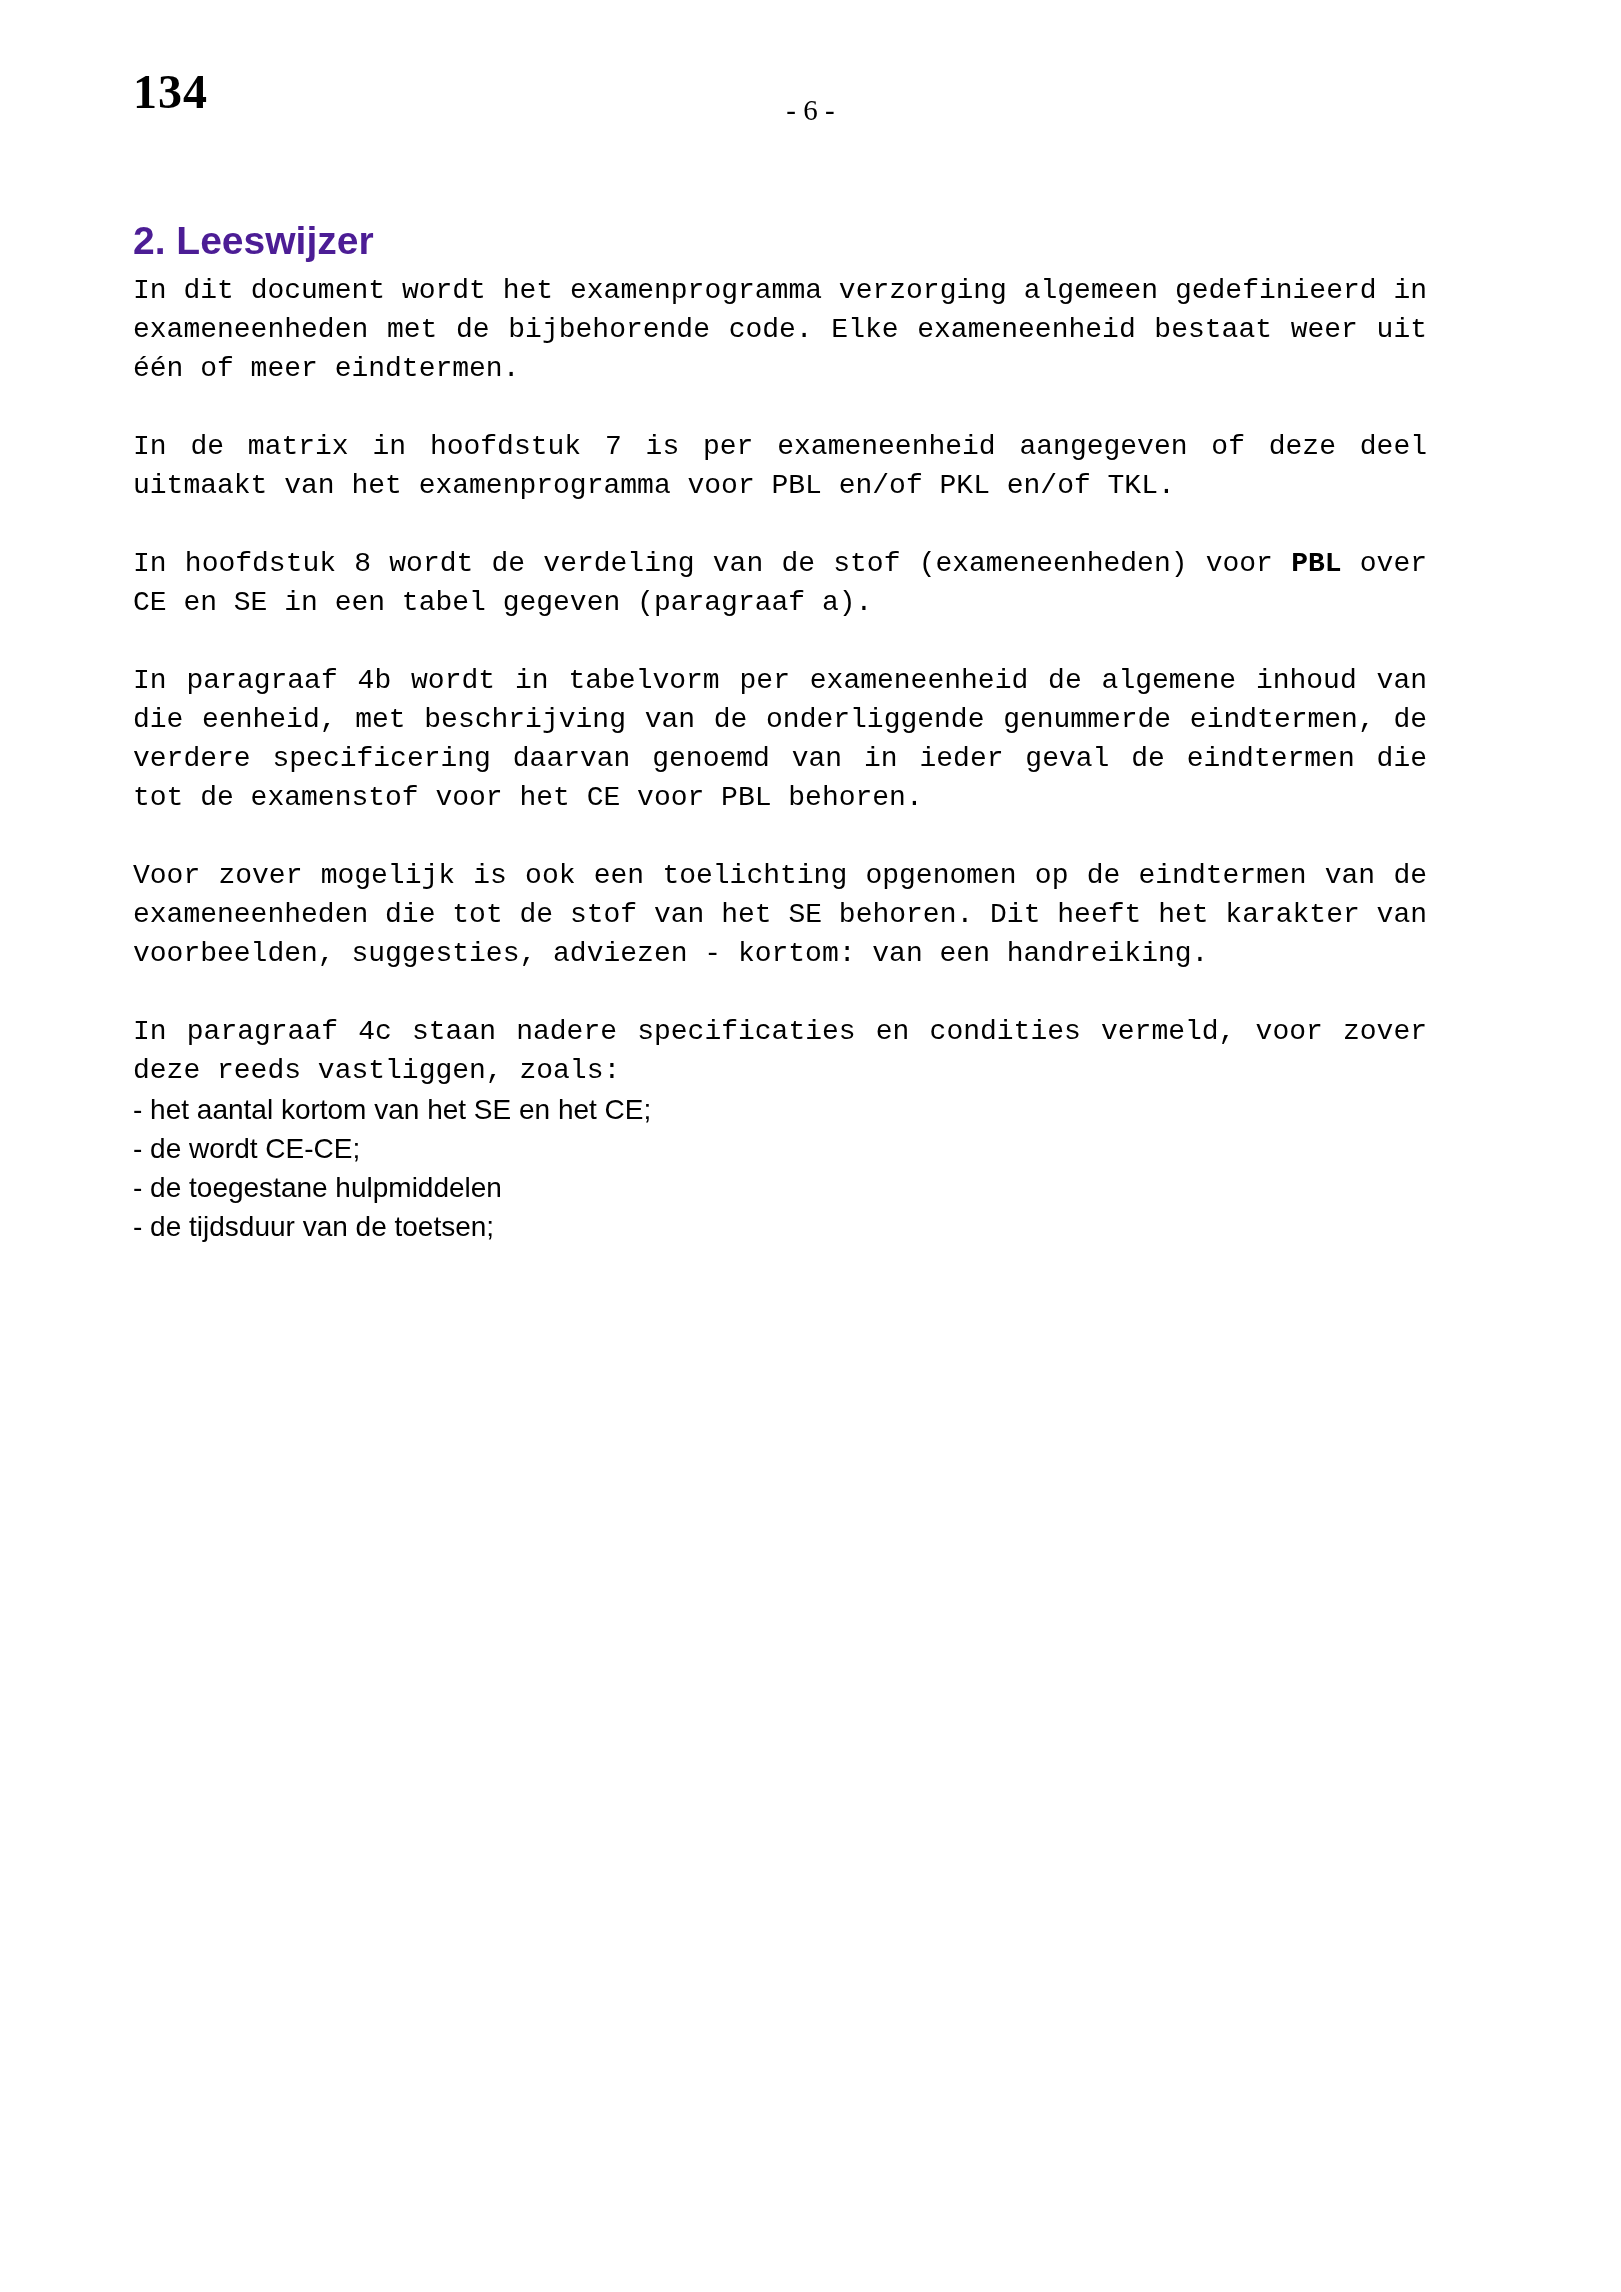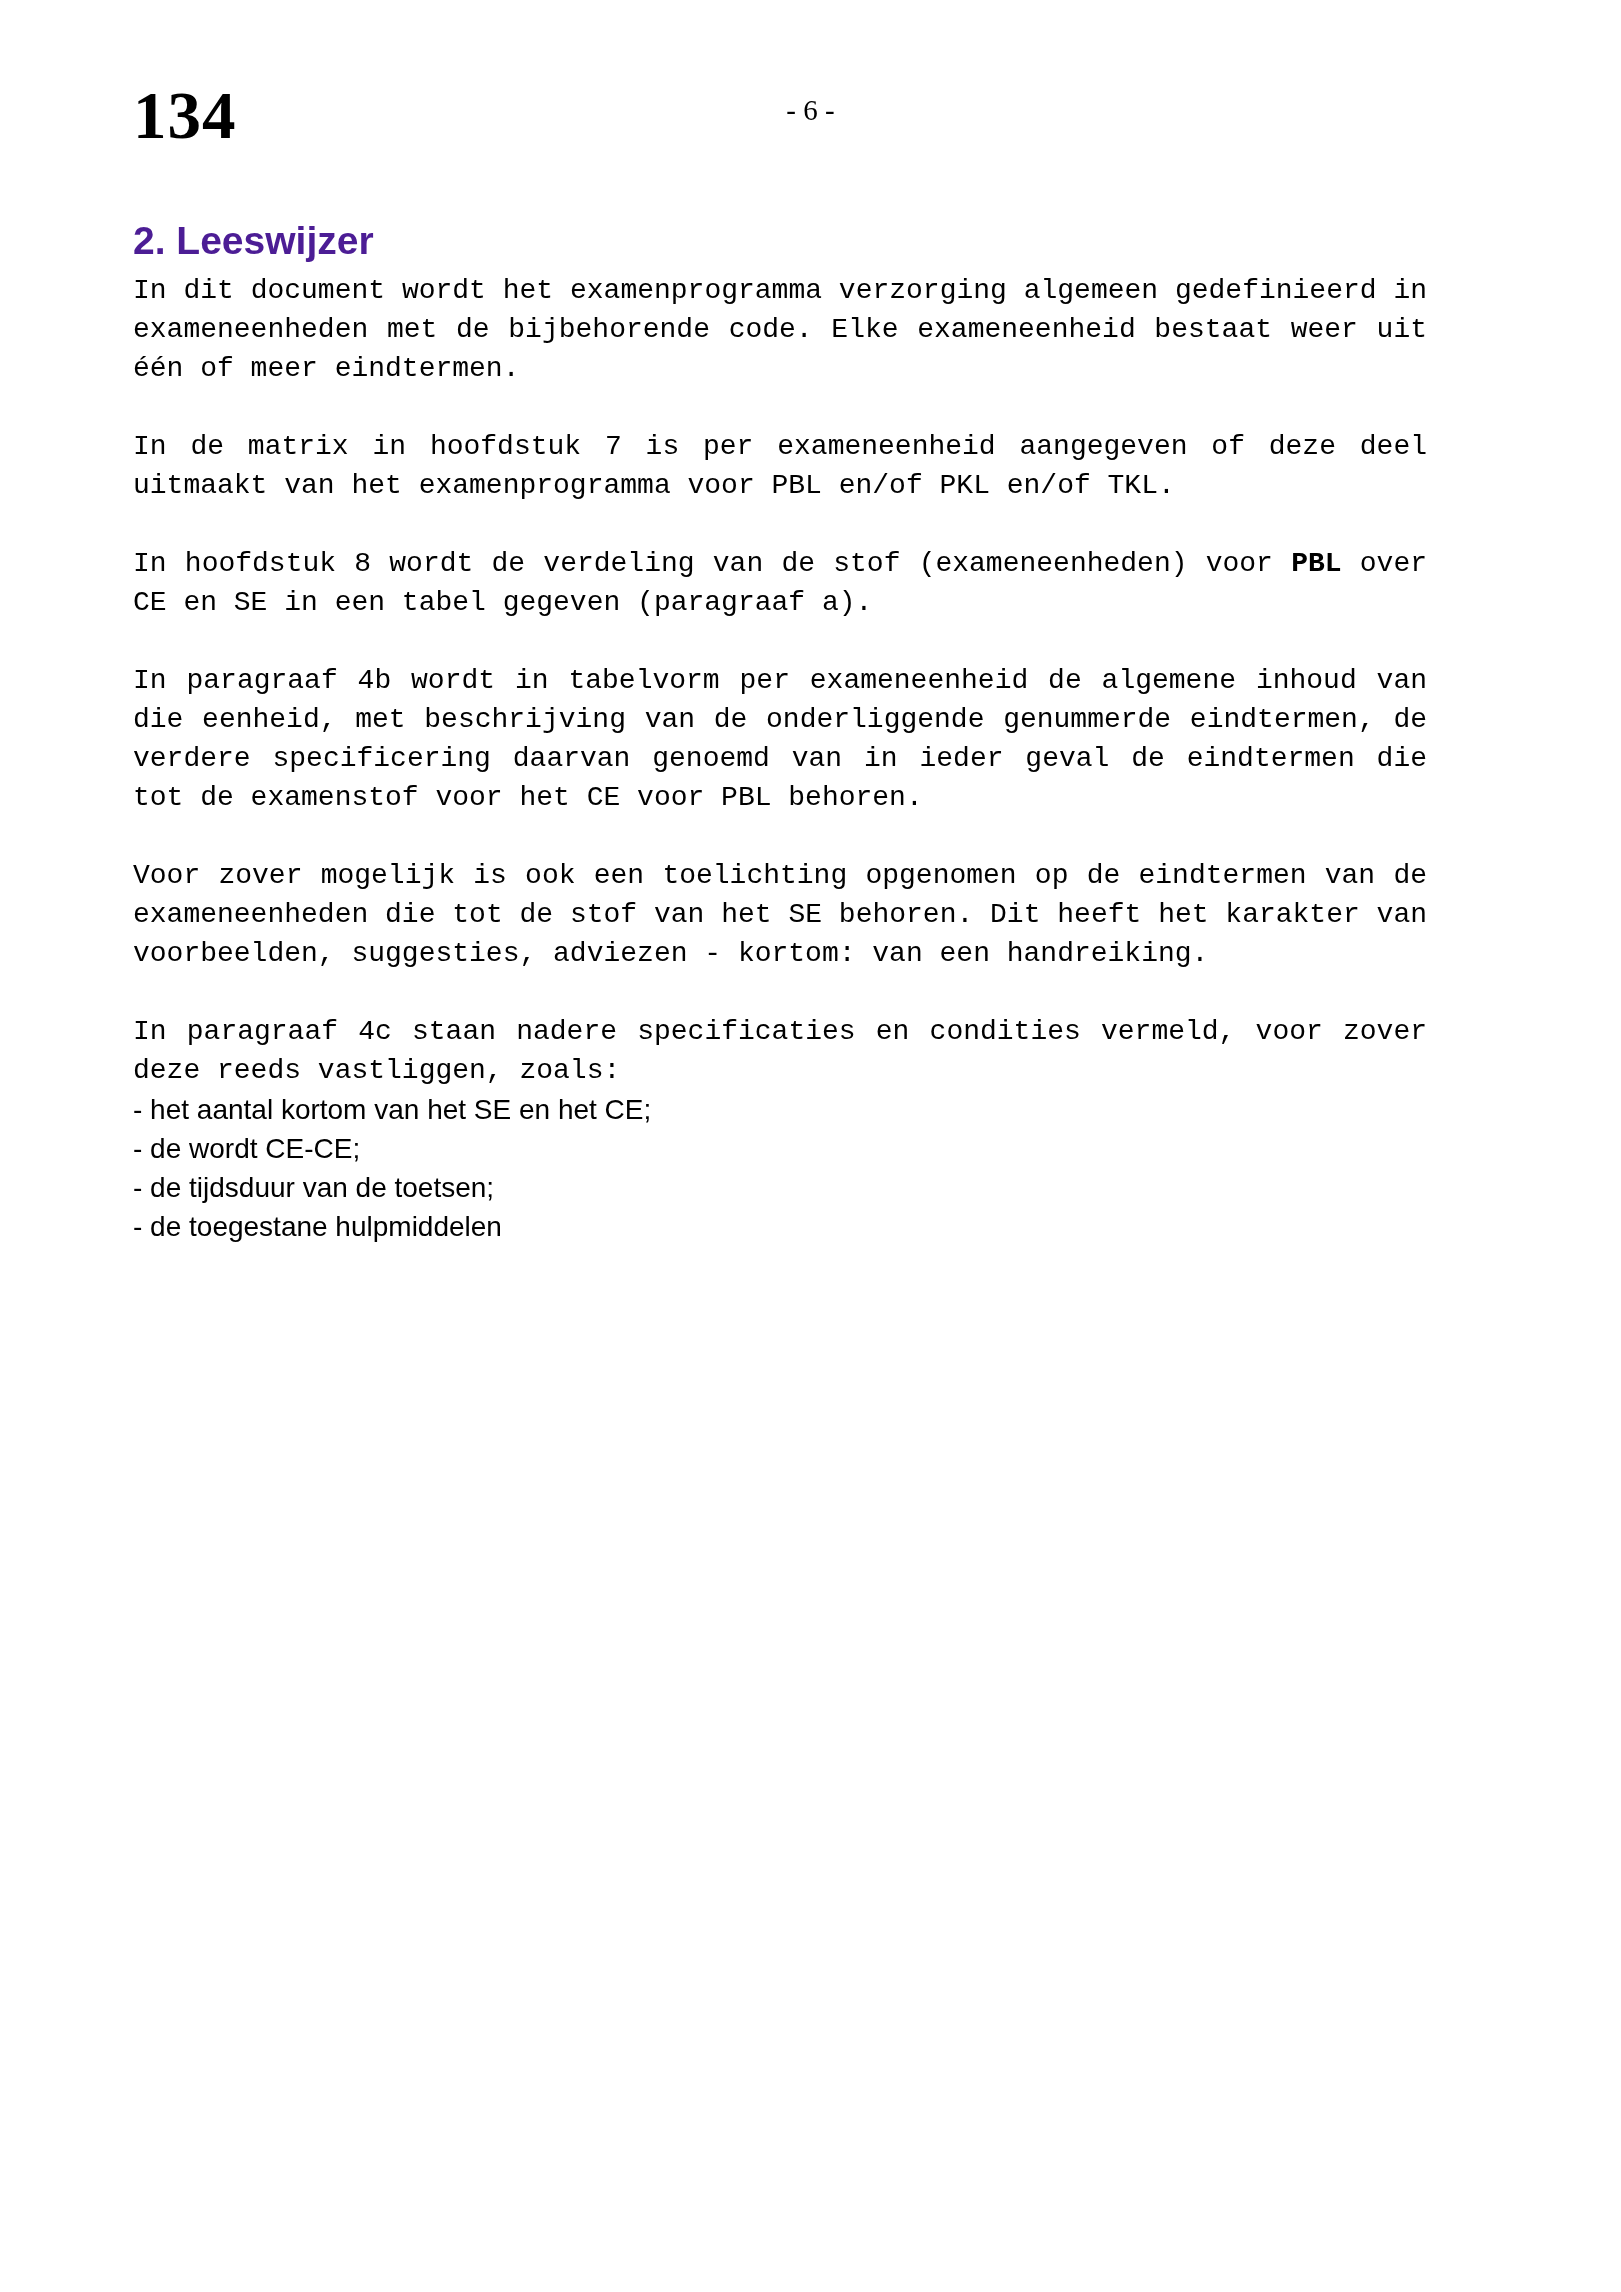--- a/index.html
+++ b/index.html
@@ -8,24 +8,24 @@
     width: 1621px;
     height: 2293px;
     background: #ffffff;
     font-family: "Liberation Sans", sans-serif;
     color: #000000;
     overflow: hidden;
   }
   .corner-number {
     position: absolute;
     left: 133px;
-    top: 82px;
+    top: 68px;
     font-family: "Liberation Serif", serif;
     font-weight: bold;
-    font-size: 67px;
+    font-size: 48px;
     line-height: 1;
     letter-spacing: 1px;
   }
   .page-number {
     position: absolute;
     left: 0;
     top: 96px;
     width: 100%;
     text-align: center;
     font-family: "Liberation Serif", serif;
@@ -69,18 +69,18 @@
   <div class="doc-body">
       <p class="para"><span>In dit document wordt het examenprogramma verzorging algemeen gedefinieerd in exameneenheden met de bijbehorende code. Elke exameneenheid bestaat weer uit één of meer eindtermen.</span></p>
       <p class="para"><span>In de matrix in hoofdstuk 7 is per exameneenheid aangegeven of deze deel uitmaakt van het examenprogramma voor PBL en/of PKL en/of TKL.</span></p>
       <p class="para"><span>In hoofdstuk 8 wordt de verdeling van de stof (exameneenheden) voor </span><span class="bold-run">PBL</span><span> over CE en SE in een tabel gegeven (paragraaf a).</span></p>
       <p class="para"><span>In paragraaf 4b wordt in tabelvorm per exameneenheid de algemene inhoud van die eenheid, met beschrijving van de onderliggende genummerde eindtermen, de verdere specificering daarvan genoemd van in ieder geval de eindtermen die tot de examenstof voor het CE voor PBL behoren.</span></p>
       <p class="para"><span>Voor zover mogelijk is ook een toelichting opgenomen op de eindtermen van de exameneenheden die tot de stof van het SE behoren. Dit heeft het karakter van voorbeelden, suggesties, adviezen - kortom: van een handreiking.</span></p>
       <p class="para tight"><span>In paragraaf 4c staan nadere specificaties en condities vermeld, voor zover deze reeds vastliggen, zoals:</span></p>
       <div class="list-block">
         <div class="list-item">- het aantal kortom van het SE en het CE;</div>
         <div class="list-item">- de wordt CE-CE;</div>
+        <div class="list-item">- de toegestane hulpmiddelen</div>
         <div class="list-item">- de tijdsduur van de toetsen;</div>
-        <div class="list-item">- de toegestane hulpmiddelen</div>
       </div>
     </div>
 </div>
 
 
 </body></html>

